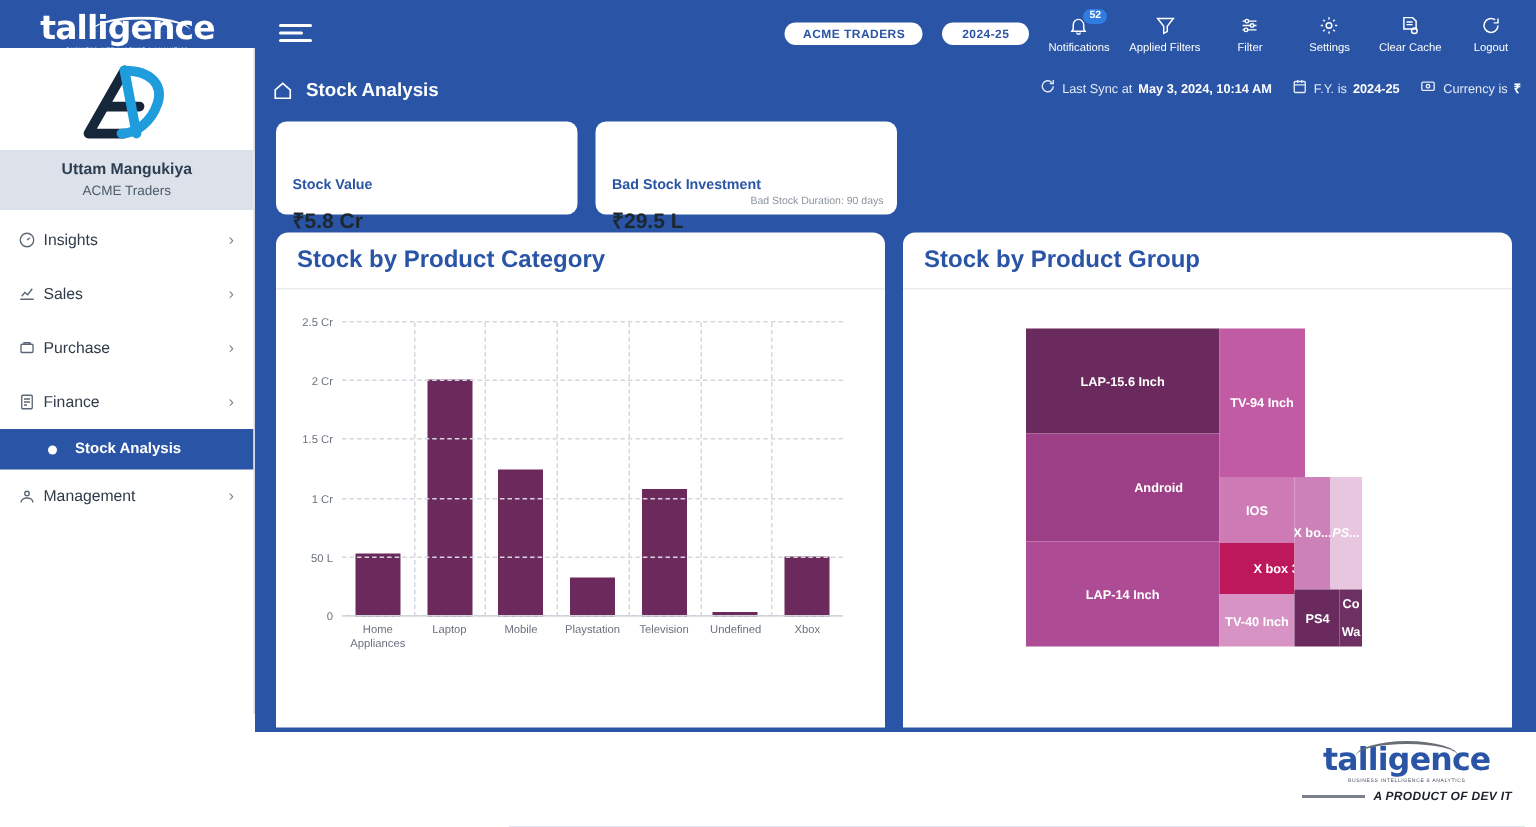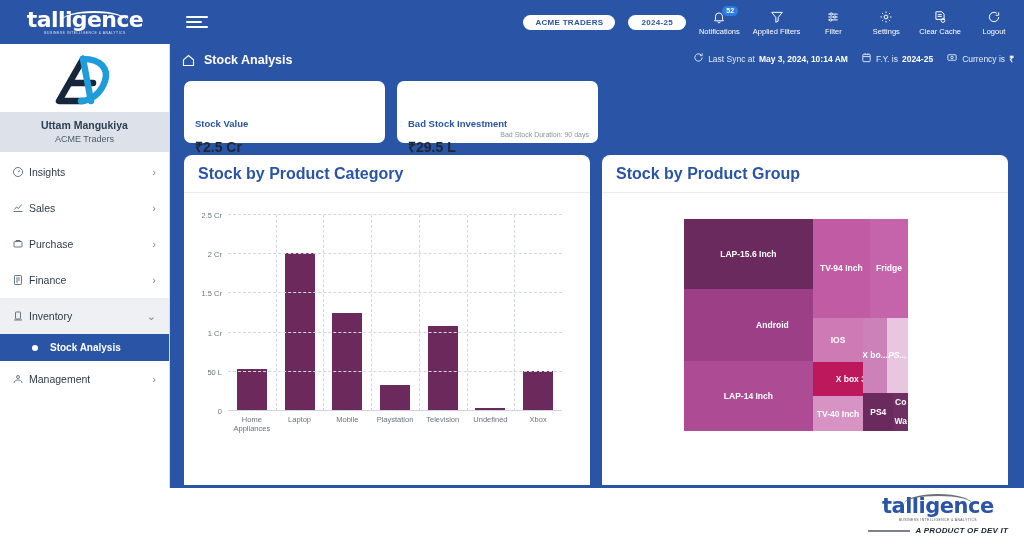--- a/index.html
+++ b/index.html
@@ -43,21 +43,21 @@
   .ticon .glyph { height:16px; display:flex; align-items:center; justify-content:center; color:#fff; }
   .ticon .lbl { font-size:7.5px; color:#fff; white-space:nowrap; }
   .badge {
     position:absolute; top:-4px; left:50%; margin-left:2px;
     background:#2f7de1; color:#fff; font-size:7px; font-weight:bold;
     border-radius:8px; padding:1px 4px; line-height:1.2; border:1px solid #2a54a5;
   }
 
   
   .sidebar {
-    position:absolute; left:0; top:44px; width:170px; height:444px;
+    position:absolute; left:0; top:32px; width:170px; height:444px;
     background:#fff; border-right:1px solid #d6dbe3; overflow:hidden;
   }
   .side-logo { height:68px; display:flex; align-items:center; justify-content:center; padding-top:6px; }
   .side-logo svg { display:block; }
   .userbox { background:#dde2ea; padding:7px 6px 8px; text-align:center; }
   .user-name { font-size:10.5px; font-weight:bold; color:#2c3e52; }
   .user-org { font-size:9px; color:#4a5a6b; margin-top:3px; }
   .nav { padding-top:2px; }
   .nav-item {
     display:flex; align-items:center; height:36px; padding:0 13px 0 12px;
@@ -279,30 +279,20 @@
         <span class="nico">
           <svg width="12" height="12" viewBox="0 0 24 24" fill="none" stroke="#5a6676" stroke-width="1.8">
               <rect x="5" y="3" width="14" height="18" rx="1.5"></rect>
               <path d="M8 8h8M8 12h8M8 16h4"></path>
             </svg>
         </span>
         <span class="ntxt">Finance</span>
         <span class="chev">›</span>
       </div>
 
-      <div class="nav-item expanded">
-        <span class="nico">
-          <svg width="12" height="12" viewBox="0 0 24 24" fill="none" stroke="#5a6676" stroke-width="1.8">
-              <rect x="7" y="4" width="10" height="14" rx="1"></rect>
-              <path d="M4 20h16"></path>
-            </svg>
-        </span>
-        <span class="ntxt">Inventory</span>
-        <span class="chev">⌄</span>
-      </div>
 
       <div class="nav-sub">
         <span class="dot"></span>
         <span>Stock Analysis</span>
       </div>
 
       <div class="nav-item">
         <span class="nico">
           <svg width="12" height="12" viewBox="0 0 24 24" fill="none" stroke="#5a6676" stroke-width="1.8">
               <circle cx="12" cy="8" r="3"></circle>
@@ -354,21 +344,21 @@
             </svg>
         </span>
         <span>Currency is</span>
         <b>₹</b>
       </span>
     </div>
 
     <div class="kpis">
       <div class="kpi">
         <div class="kpi-label">Stock Value</div>
-        <div class="kpi-value">₹2.5 Cr</div>
+        <div class="kpi-value">₹5.8 Cr</div>
       </div>
       <div class="kpi">
         <div class="kpi-label">Bad Stock Investment</div>
         <div class="kpi-value">₹29.5 L</div>
         <div class="kpi-note">Bad Stock Duration: 90 days</div>
       </div>
     </div>
 
     <div class="panels">
 
@@ -450,23 +440,20 @@
               </div>
               <div class="tcell" title="Android" style="left: 0%; top: 33%; width: 57.5%; height: 34%; background: rgb(157, 63, 134); padding-left: 48px;">
                 <span>Android</span>
               </div>
               <div class="tcell" title="LAP-14 Inch" style="left: 0%; top: 67%; width: 57.5%; height: 33%; background: rgb(173, 76, 149);">
                 <span>LAP-14 Inch</span>
               </div>
               <div class="tcell" title="TV-55 Inch" style="left: 57.5%; top: 0%; width: 25.5%; height: 46.5%; background: rgb(192, 91, 164);">
                 <span>TV-94 Inch</span>
               </div>
-              <div class="tcell" title="Fridge" style="left: 83%; top: 0%; width: 17%; height: 46.5%; background: rgb(198, 100, 171);">
-                <span>Fridge</span>
-              </div>
               <div class="tcell" title="IOS" style="left: 57.5%; top: 46.5%; width: 22.5%; height: 21%; background: rgb(205, 122, 181);">
                 <span>IOS</span>
               </div>
               <div class="tcell" title="X box 360" style="left: 57.5%; top: 67.5%; width: 22.5%; height: 16%; background: #be185d; padding-left: 35px;">
                 <span>X box 360</span>
               </div>
               <div class="tcell" title="TV-40 Inch" style="left: 57.5%; top: 83.5%; width: 22.5%; height: 16.5%; background: rgb(214, 147, 195);">
                 <span>TV-40 Inch</span>
               </div>
               <div class="tcell" title="X box" style="left: 80%; top: 46.5%; width: 10.5%; height: 35.5%; background: rgb(204, 130, 185);">

